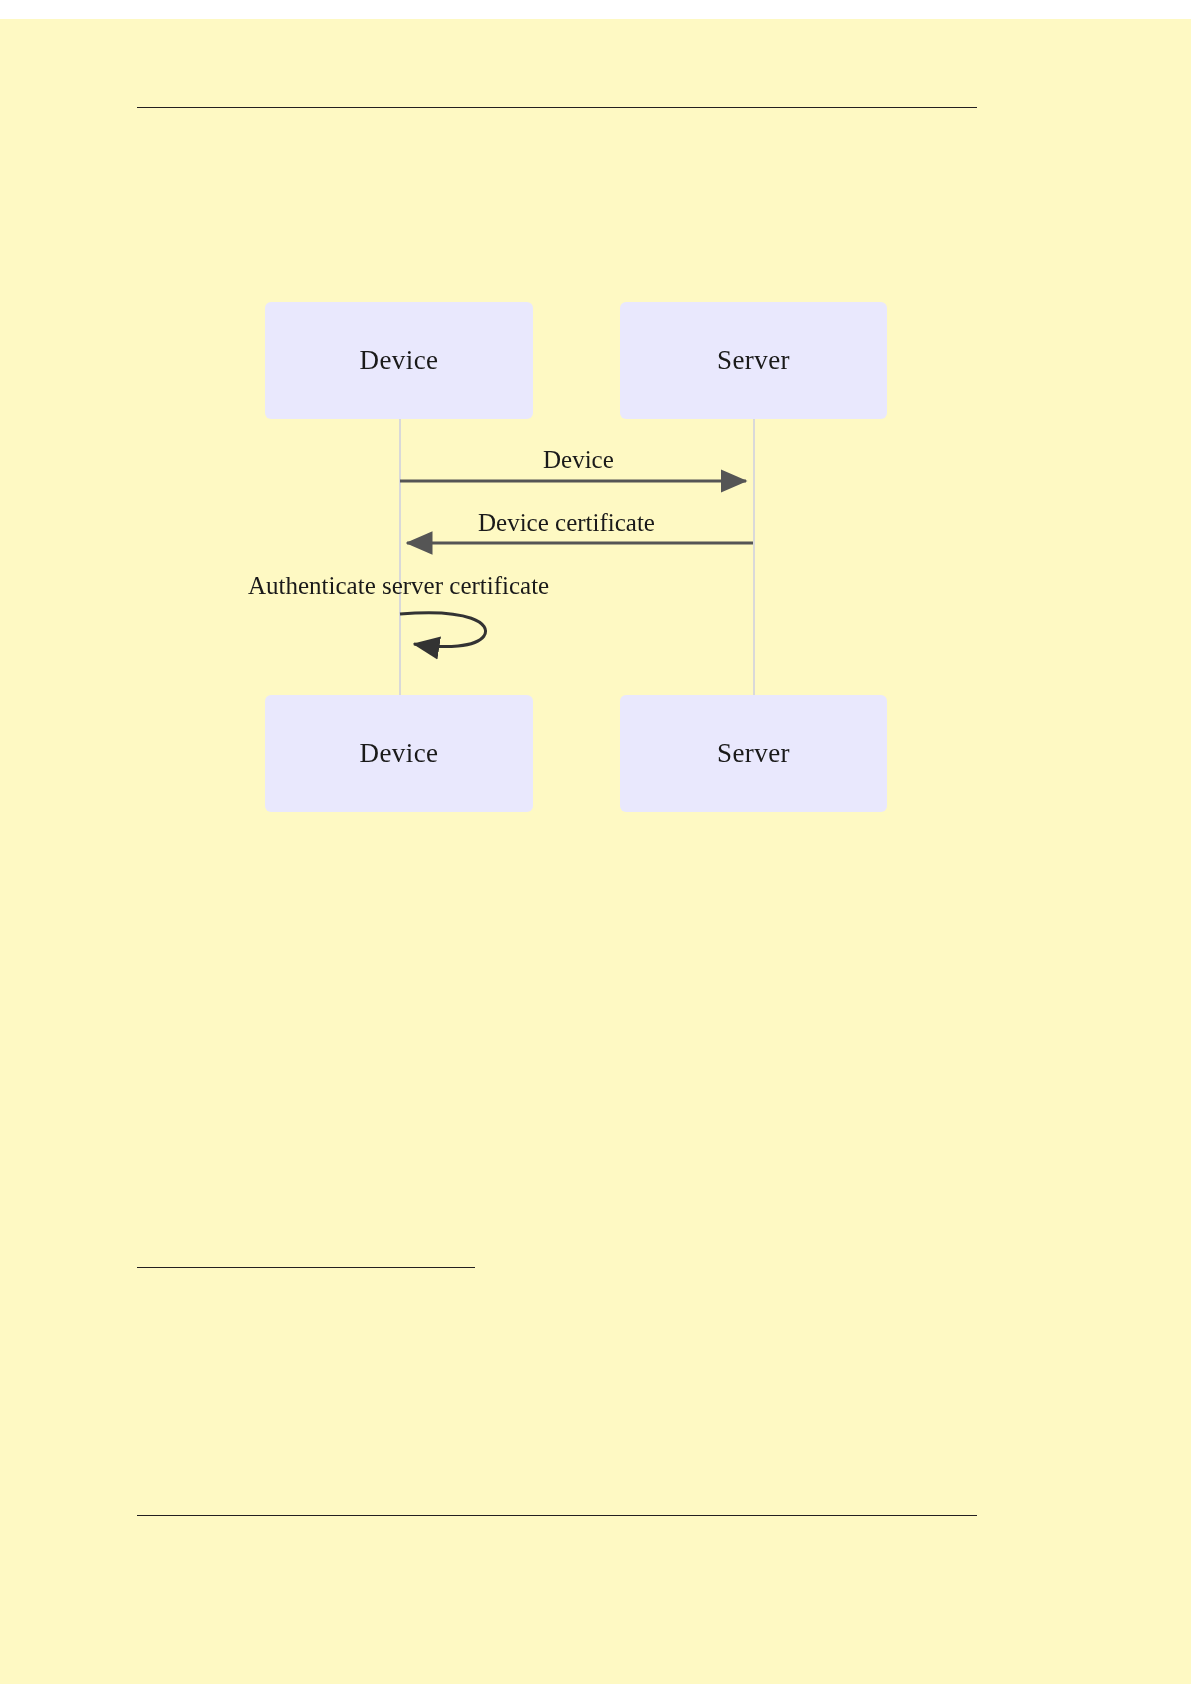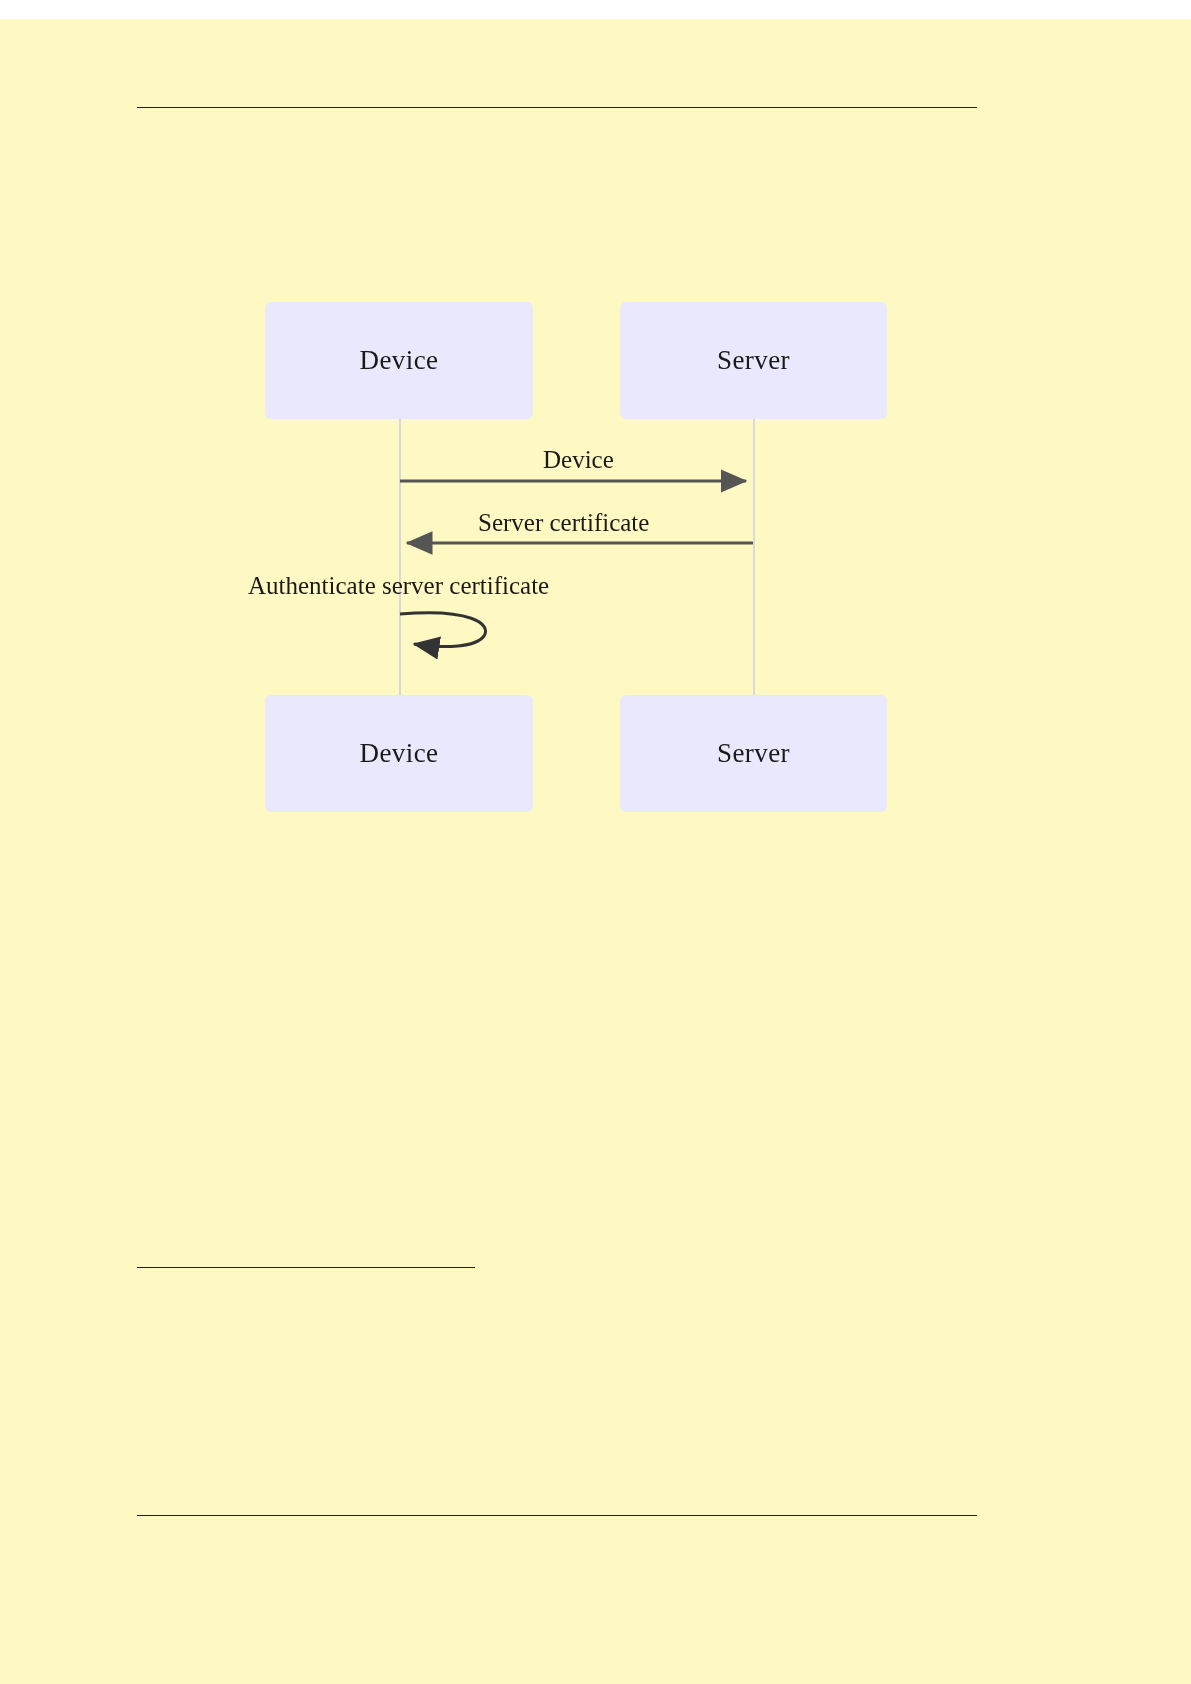--- a/index.html
+++ b/index.html
@@ -150,17 +150,17 @@
       </defs>
 
       <line x1="400" y1="462" x2="746" y2="462" stroke="#555555" stroke-width="3" marker-end="url(#head-right)"></line>
 
       <line x1="753" y1="524" x2="407" y2="524" stroke="#555555" stroke-width="3" marker-end="url(#head-left)"></line>
 
       <path d="M400,595 C 470,589 492,605 484,617 C 476,628 446,630 414,625" fill="none" stroke="#333333" stroke-width="3" marker-end="url(#head-loop)"></path>
     </svg>
 
     <div class="msg-label label-hello">Device</div>
-    <div class="msg-label label-servcert">Server certificate</div>
+    <div class="msg-label label-servcert">Device certificate</div>
     <div class="msg-label label-auth">Authenticate server certificate</div>
 
   </div>
 </div>
 
 </body></html>

